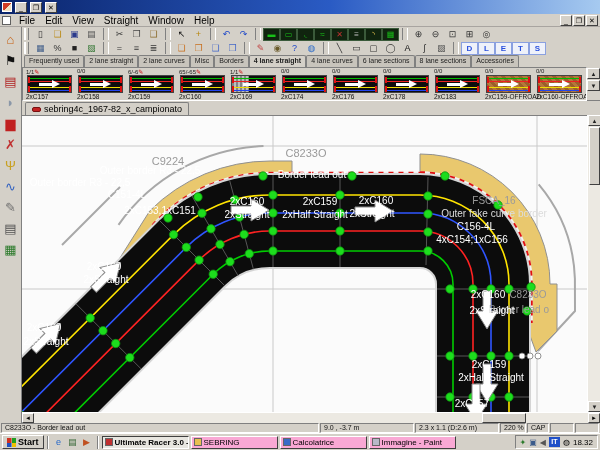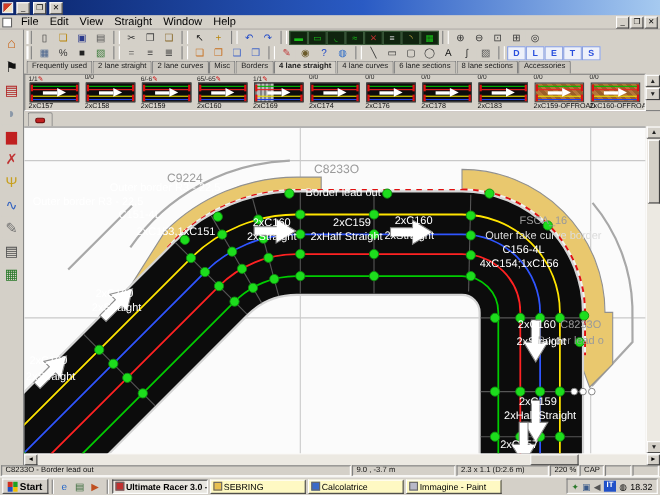--- a/index.html
+++ b/index.html
@@ -89,21 +89,21 @@
   .statusbar { height:10px; display:flex; gap:1px; background:#d4d0c8; padding:0 1px; font-size:7px; align-items:stretch; }
   .scell { border:1px solid; border-color:#808080 #fff #fff #808080; padding:0 3px; white-space:nowrap; overflow:hidden; color:#111; }
   .s-msg { flex:1; } .s-coords { width:94px; } .s-size { width:84px; } .s-zoom { width:26px; } .s-caps { width:22px; text-align:center; } .s-x1 { width:24px; } .s-x2 { width:24px; }
 
   
   .taskbar { height:17px; background:#d4d0c8; border-top:1px solid #fff; display:flex; align-items:center; gap:2px; padding:0 2px; }
   .startbtn { display:flex; align-items:center; gap:2px; height:14px; padding:0 4px; background:#d4d0c8; border:1px solid; border-color:#fff #404040 #404040 #fff; font-weight:bold; font-size:9px; }
   .winlogo { width:9px; height:9px; background-image:linear-gradient(#d03020 50%,#2050c0 50%),linear-gradient(#20a020 50%,#f0c000 50%); background-size:50% 100%; background-position:0 0,100% 0; background-repeat:no-repeat; }
   .tb-sep { width:2px; height:13px; border-left:1px solid #808080; border-right:1px solid #fff; margin:0 1px; }
   .qlbtn { width:14px; height:13px; font-size:9px; display:flex; align-items:center; justify-content:center; }
-  .task { width:87px; height:13px; display:flex; align-items:center; gap:2px; padding:0 2px; font-size:8px; border:1px solid; border-color:#fff #404040 #404040 #fff; background:#fef9c3; overflow:hidden; white-space:nowrap; }
+  .task { width:87px; height:13px; display:flex; align-items:center; gap:2px; padding:0 2px; font-size:8px; border:1px solid; border-color:#fff #404040 #404040 #fff; background:#f9a8d4; overflow:hidden; white-space:nowrap; }
   .task.active { border-color:#404040 #fff #fff #404040; background:#e8e6e0; font-weight:bold; }
   .ticon { width:8px; height:8px; flex:none; border:1px solid #666; }
   .ticon.ur { background:#c03030; } .ticon.folder { background:#e8c050; } .ticon.calc { background:#3a6ac8; } .ticon.paint { background:#b8b8c8; }
   .tray { margin-left:auto; display:flex; align-items:center; gap:3px; height:14px; padding:0 4px; border:1px solid; border-color:#808080 #fff #fff #808080; font-size:8px; }
   .trayicon { font-size:8px; }
   .langbadge { width:11px; height:10px; background:#2050c8; color:#fff; font-size:7px; font-weight:bold; text-align:center; line-height:10px; }
   .clock { font-size:8px; }
 </style>
 </head>
 <body>
@@ -403,20 +403,21 @@
         </div>
       <div class="pscroll">
         <span class="sbtn">▲</span>
         <span class="sbtn">▼</span>
       </div>
     </div>
 
     <div class="doctabs">
       <span class="dtab active">
         <span class="car-ico"></span>
+        <span>sebring4c_1967-82_x_campionato</span>
       </span>
     </div>
 
     <div class="canvas-row">
       <div class="canvas">
         <svg id="track-svg" width="565" height="297" viewBox="22 117 565 297">
           <defs>
             <path id="arrowshape" d="M -19,-4 L 1,-4 L 1,-11 L 19,0 L 1,11 L 1,4 L -19,4 Z" fill="#ffffff" stroke="#8a8a8a" stroke-width="1"></path>
           </defs>
           <g>

